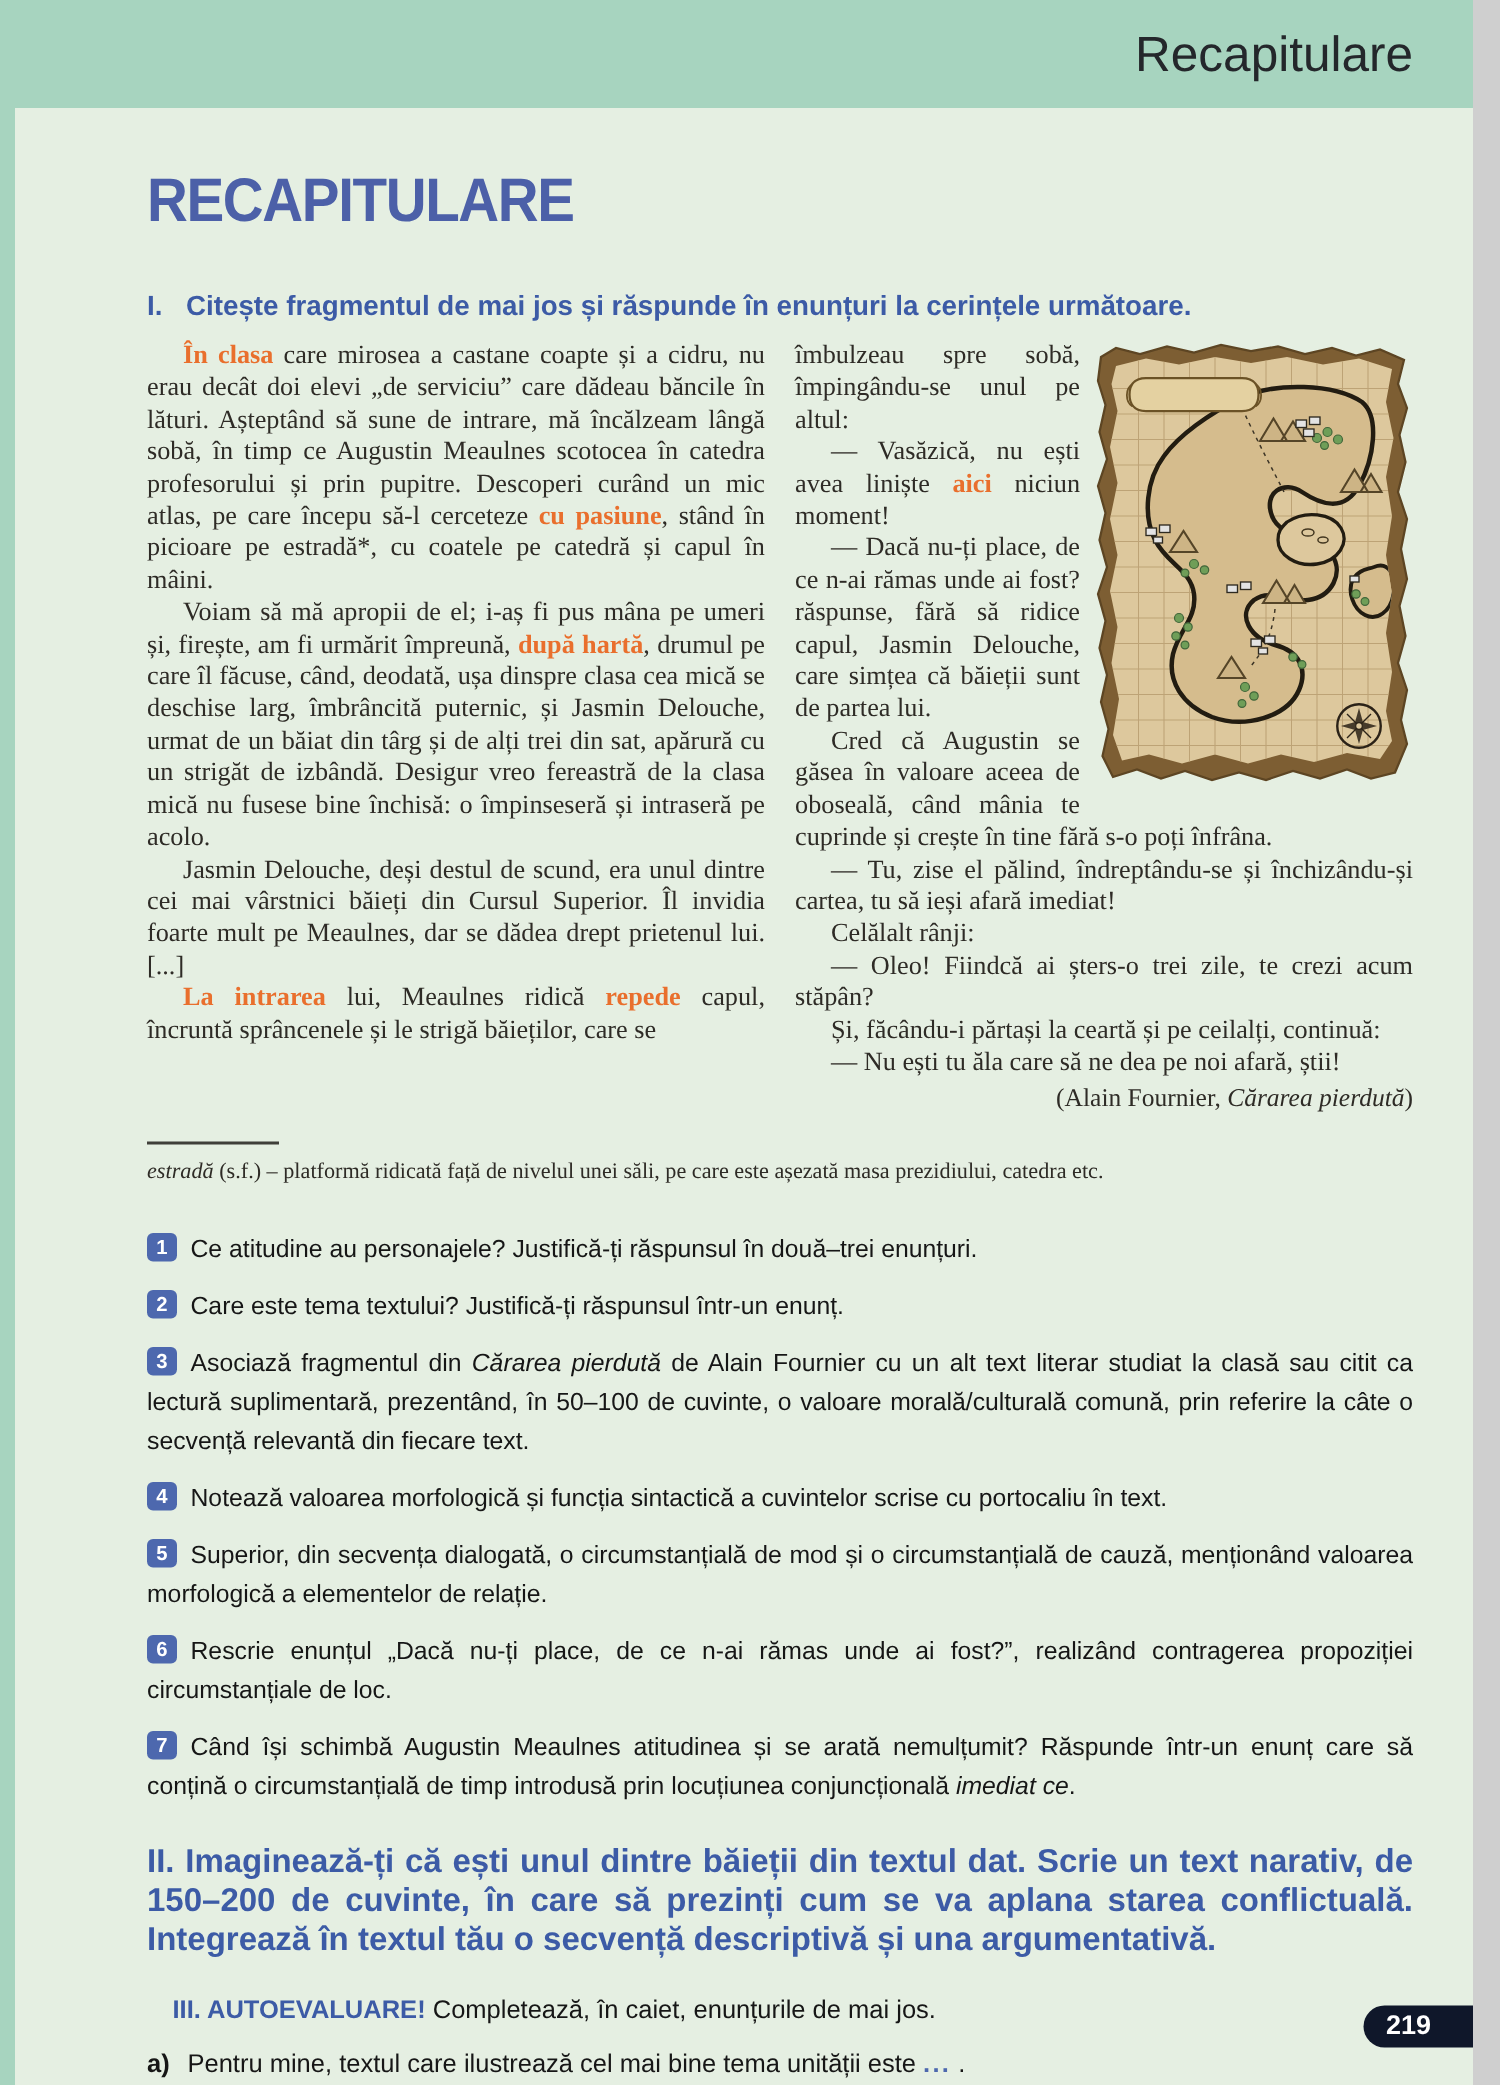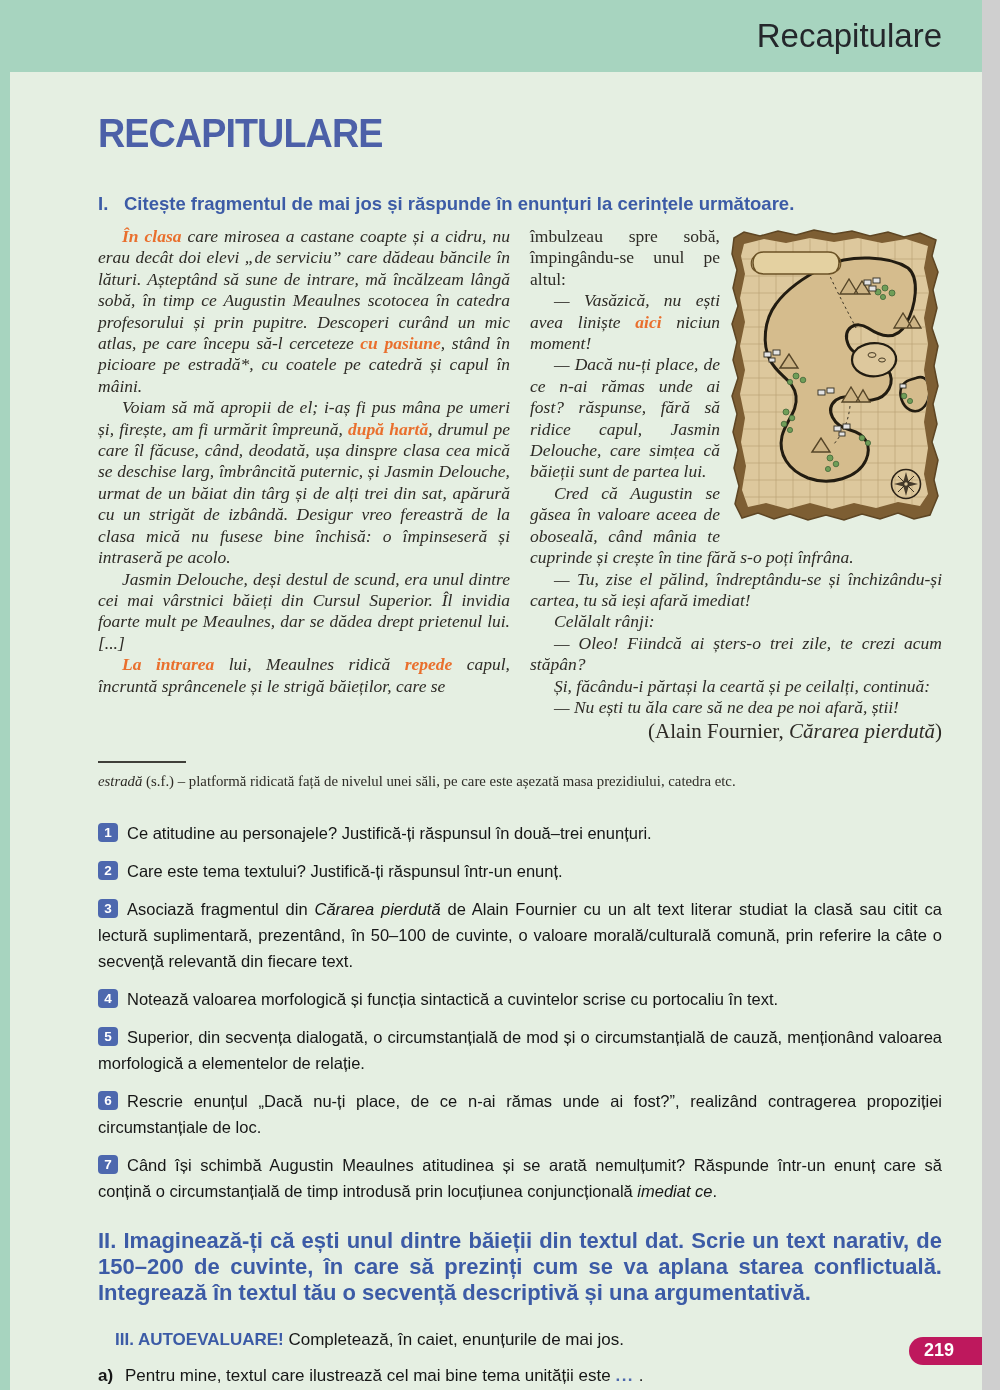--- a/index.html
+++ b/index.html
@@ -15,42 +15,42 @@
   .page-title{margin:38px 0 0 0;font-family:"Liberation Sans",sans-serif;font-weight:bold;font-size:41px;
               color:#4c60a8;transform:scaleX(0.92);transform-origin:left;letter-spacing:-1px;}
   .sec1-heading{margin-top:36px;display:flex;font-family:"Liberation Sans",sans-serif;
                 font-weight:bold;font-size:18.5px;color:#3c5ba6;}
   .sec1-num{width:26px;flex:0 0 26px;}
   
   .reading{margin-top:11px;display:flex;gap:20px;font-size:17.5px;line-height:21.4px;text-align:justify;}
   .col-left{width:412px;flex:0 0 412px;}
   .col-right{width:412px;flex:0 0 412px;}
   .reading p{margin:0;}
-  .ind{text-indent:24px;font-style:italic;}
+  .ind{text-indent:24px;}
   .map-wrap{float:right;width:212px;height:295px;margin:2px 0 6px 10px;}
-  .attribution{text-align:right;text-indent:0;margin-top:3px !important;font-size:21px;}
+  .attribution{text-align:right;text-indent:0;margin-top:3px !important;font-size:17px;}
   
   .footnote-rule{width:88px;border-top:2px solid #3f3f39;margin:18px 0 9px 0;}
   .footnote{margin:0;font-size:14.8px;line-height:18px;}
   
   .questions{margin-top:30px;font-family:"Liberation Sans",sans-serif;font-size:16.5px;
              line-height:26px;color:#161616;}
   .q{margin-bottom:12px;text-align:justify;}
   .badge{display:inline-block;width:20px;height:19px;border-radius:4px;background:#4d68ae;color:#fff;
          font-size:13.5px;font-weight:bold;text-align:center;line-height:19px;margin-right:9px;
          vertical-align:2px;}
   
   .section2{margin:24px 0 0 0;font-family:"Liberation Sans",sans-serif;font-size:22px;line-height:26px;
             font-weight:bold;color:#3c5ba6;text-align:justify;}
   .section3{margin:21px 0 0 0;font-family:"Liberation Sans",sans-serif;font-size:17px;line-height:26px;color:#161616;}
   .items{margin-top:9px;font-family:"Liberation Sans",sans-serif;font-size:17px;line-height:27px;color:#161616;}
   .item{display:flex;}
   .item-letter{width:27px;flex:0 0 27px;font-weight:bold;}
   
-  .page-badge{position:absolute;right:0;bottom:25px;background:#be185d;color:#fff;
+  .page-badge{position:absolute;right:0;bottom:25px;background:#0f172a;color:#fff;
               font-family:"Liberation Sans",sans-serif;font-weight:bold;font-size:18px;
               padding:3px 28px 4px 15px;border-radius:14px 0 0 14px;}
   
   .seg-orange{color:#e96f2d;font-weight:bold;}
   .seg-i{font-style:italic;}
   .seg-bluebold{color:#3c5ba6;font-weight:bold;margin-left:17px;}
   .seg-dots{color:#4d68ae;font-weight:bold;letter-spacing:1.5px;}
 </style>
 </head>
 <body>

